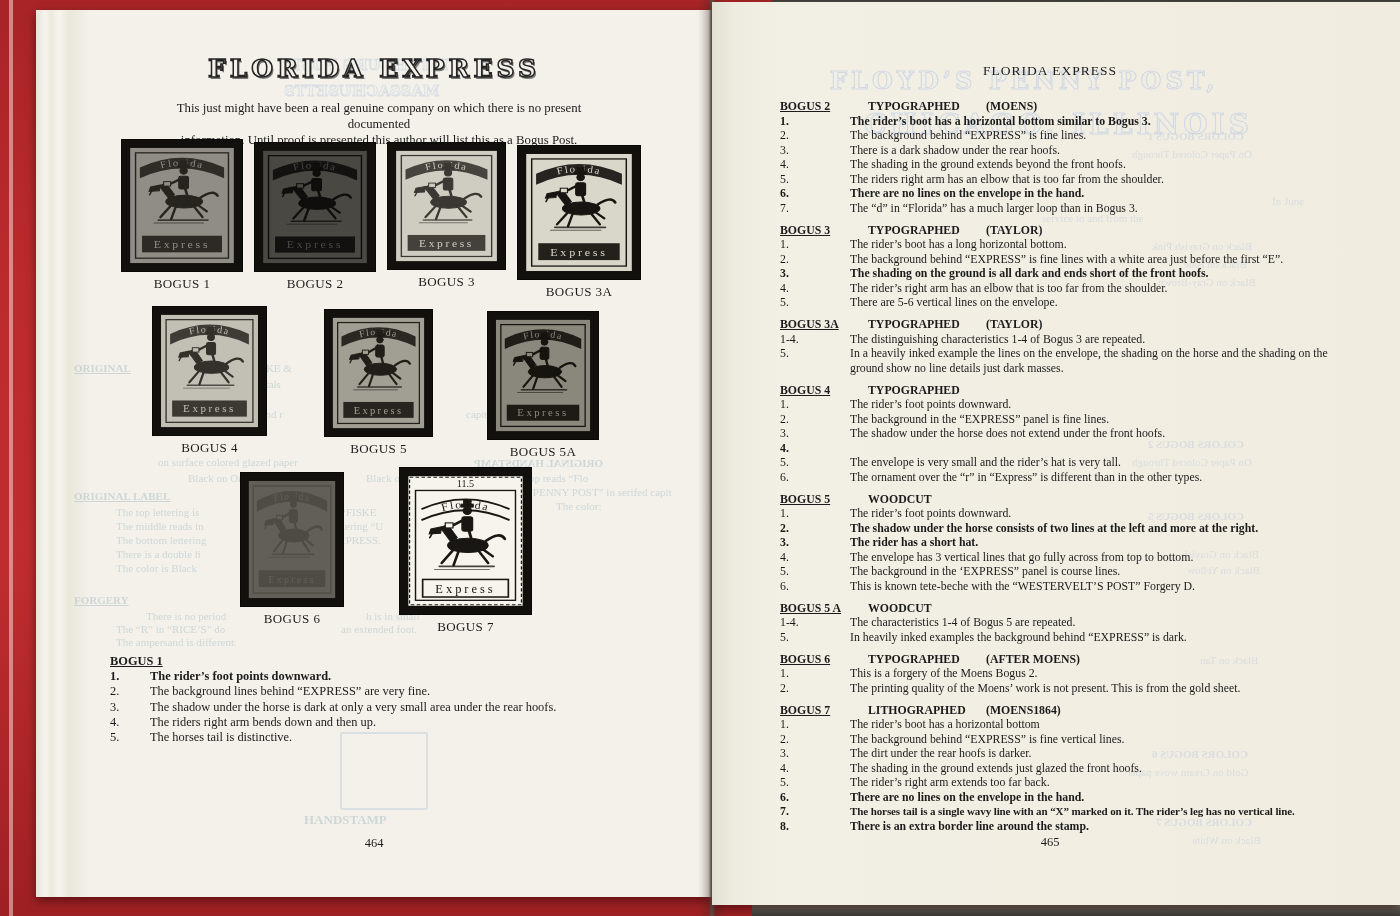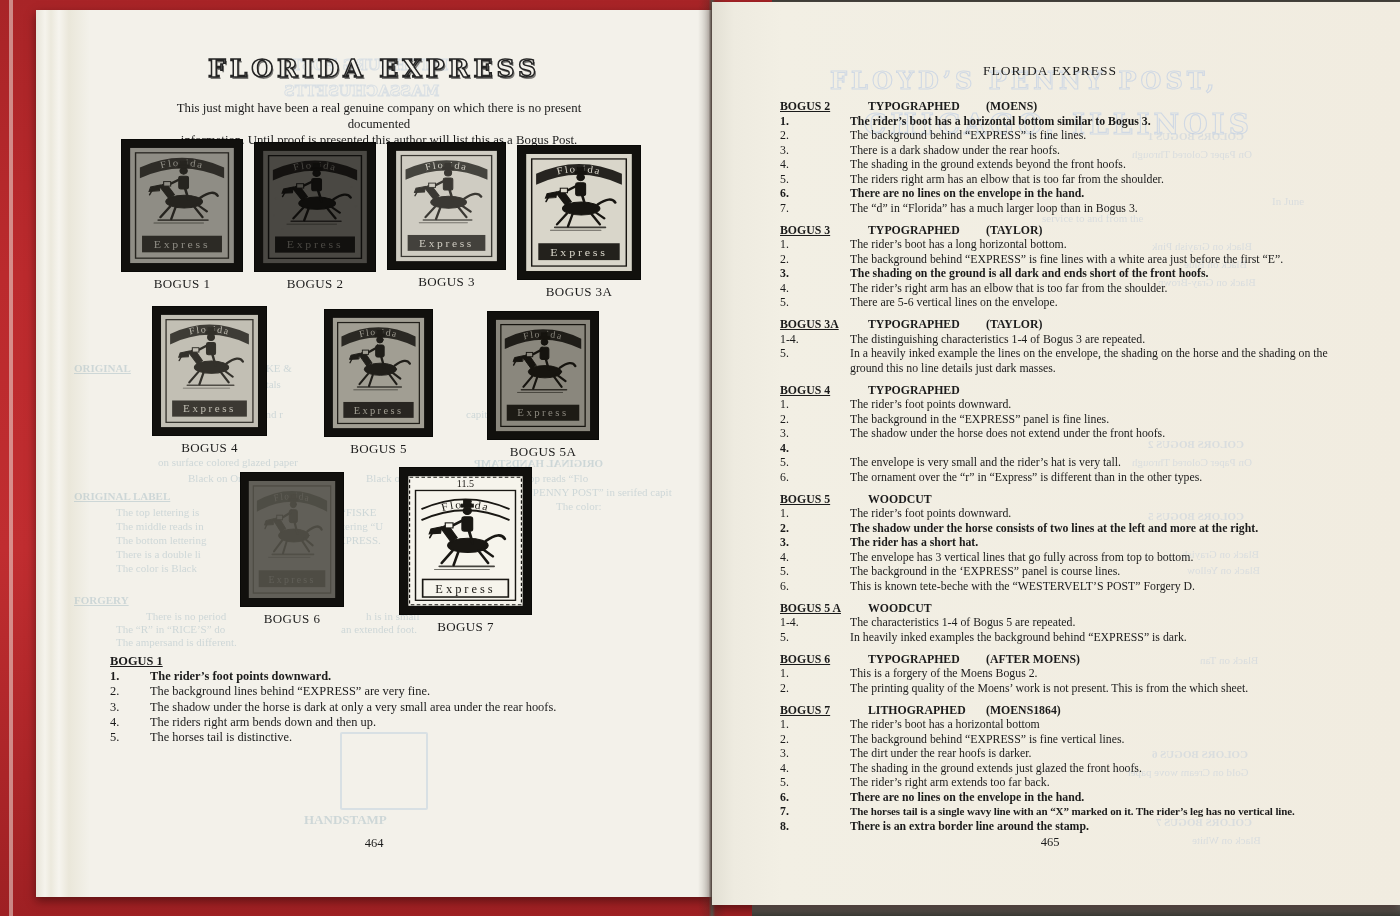--- a/index.html
+++ b/index.html
@@ -540,21 +540,21 @@
           <span class="c1"><span>BOGUS 3A</span></span>
           <span class="c2">TYPOGRAPHED</span>
           <span class="c3">(TAYLOR)</span>
         </div>
         <div class="item">
           <span class="n">1-4.</span>
           <span class="t">The distinguishing characteristics 1-4 of Bogus 3 are repeated.</span>
         </div>
         <div class="item">
           <span class="n">5.</span>
-          <span class="t">In a heavily inked example the lines on the envelope, the shading on the horse and the shading on the ground this no line details just dark masses.</span>
+          <span class="t">In a heavily inked example the lines on the envelope, the shading on the horse and the shading on the ground show no line details just dark masses.</span>
         </div>
       </div>
       <div class="rp-section">
         <div class="sec-head">
           <span class="c1"><span>BOGUS 4</span></span>
           <span class="c2">TYPOGRAPHED</span>
           <span class="c3"></span>
         </div>
         <div class="item">
           <span class="n">1.</span>
@@ -631,21 +631,21 @@
           <span class="c1"><span>BOGUS 6</span></span>
           <span class="c2">TYPOGRAPHED</span>
           <span class="c3">(AFTER MOENS)</span>
         </div>
         <div class="item">
           <span class="n">1.</span>
           <span class="t">This is a forgery of the Moens Bogus 2.</span>
         </div>
         <div class="item">
           <span class="n">2.</span>
-          <span class="t">The printing quality of the Moens’ work is not present.  This is from the which sheet.</span>
+          <span class="t">The printing quality of the Moens’ work is not present.  This is from the gold sheet.</span>
         </div>
       </div>
       <div class="rp-section">
         <div class="sec-head">
           <span class="c1"><span>BOGUS 7</span></span>
           <span class="c2">LITHOGRAPHED</span>
           <span class="c3">(MOENS1864)</span>
         </div>
         <div class="item">
           <span class="n">1.</span>

